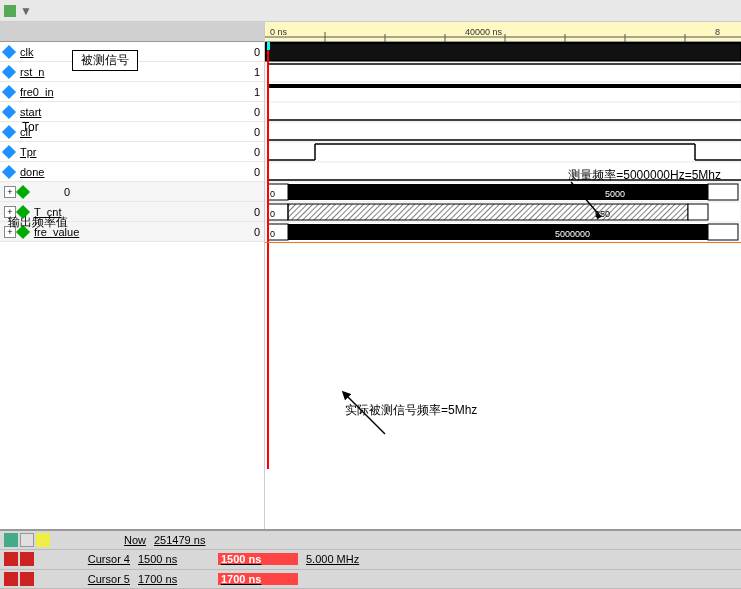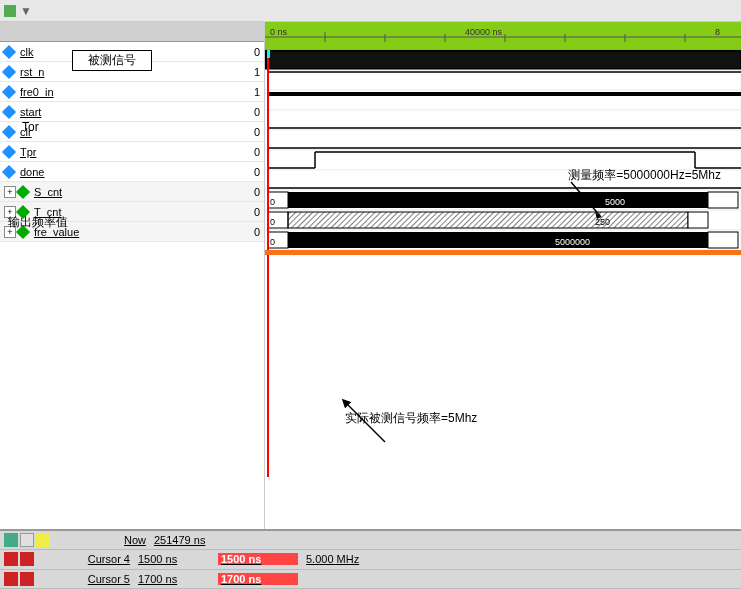--- a/index.html
+++ b/index.html
@@ -204,48 +204,47 @@
 
     <div class="signal-row">
       <div class="signal-diamond"></div>
       <span class="signal-name">done</span>
       <span class="signal-value">0</span>
     </div>
 
     <div class="signal-row group">
       <div class="expand-btn">+</div>
       <div class="signal-diamond green"></div>
-      <span class="signal-name">S_cnt</span>
       <span class="signal-value">0</span>
     </div>
 
     <div class="signal-row group">
       <div class="expand-btn">+</div>
       <div class="signal-diamond green"></div>
       <span class="signal-name">T_cnt</span>
       <span class="signal-value">0</span>
     </div>
 
     <div class="signal-row group">
       <div class="expand-btn">+</div>
       <div class="signal-diamond green"></div>
       <span class="signal-name">fre_value</span>
       <span class="signal-value">0</span>
     </div>
 
-    <div style="position:absolute; top:28px; left:72px; font-size:12px; border:1px solid #000; padding:1px 15px; background:white;">被测信号</div>
+    <div style="position:absolute; top:28px; left:72px; font-size:12px; border:1px solid #000; padding:1px 8px; background:white;">被测信号</div>
 
     <div style="position:absolute; top:192px; left:8px; font-size:12px;">输出频率值</div>
 
     <div style="position:absolute; top:98px; left:22px; font-size:12px;">Tor</div>
   </div>
 
   <div class="waveform-panel">
 
-    <div style="height:28px; background:#84cc16; border-bottom:1px solid #999; position:relative; display:flex; align-items:center;">
+    <div style="height:20px; background:#fef9c3; border-bottom:1px solid #999; position:relative; display:flex; align-items:center;">
       <svg width="100%" height="20" style="position:absolute;top:0;left:0;">
 
         <line x1="0" y1="15" x2="476" y2="15" stroke="#555" stroke-width="1"></line>
         <text x="5" y="13" font-size="9" fill="#333">0 ns</text>
         <text x="200" y="13" font-size="9" fill="#333">40000 ns</text>
         <text x="450" y="13" font-size="9" fill="#333">8</text>
 
         <line x1="60" y1="10" x2="60" y2="20" stroke="#555" stroke-width="1"></line>
         <line x1="120" y1="12" x2="120" y2="20" stroke="#555" stroke-width="1"></line>
         <line x1="180" y1="12" x2="180" y2="20" stroke="#555" stroke-width="1"></line>
@@ -316,21 +315,21 @@
         <rect x="443" y="182" width="30" height="16" fill="white" stroke="black" stroke-width="1"></rect>
 
         <defs>
           <pattern id="hatch" patternUnits="userSpaceOnUse" width="4" height="4" patternTransform="rotate(45)">
             <line x1="0" y1="0" x2="0" y2="4" stroke="black" stroke-width="1"></line>
           </pattern>
         </defs>
       </svg>
     </div>
 
-    <div style="height: calc(507px - 220px - 60px); background:white; border-top: 5px solid #f97316; position:relative;">
+    <div style="height: calc(507px - 220px - 60px); background:white; border-top: 1px solid #f97316; position:relative;">
 
       <div style="position:absolute; left:2px; top:0; width:2px; height:100%; background:red; z-index:10;"></div>
 
       <div style="position:absolute; bottom:50px; left:80px; font-size:12px; color:#000;">实际被测信号频率=5Mhz</div>
 
       <svg style="position:absolute; bottom:30px; left:50px; width:80px; height:50px;">
         <line x1="70" y1="45" x2="30" y2="5" stroke="black" stroke-width="1.5" marker-end="url(#arrowhead)"></line>
         <defs>
           <marker id="arrowhead" markerWidth="6" markerHeight="6" refX="3" refY="3" orient="auto">
             <path d="M0,0 L6,3 L0,6 Z" fill="black"></path>

